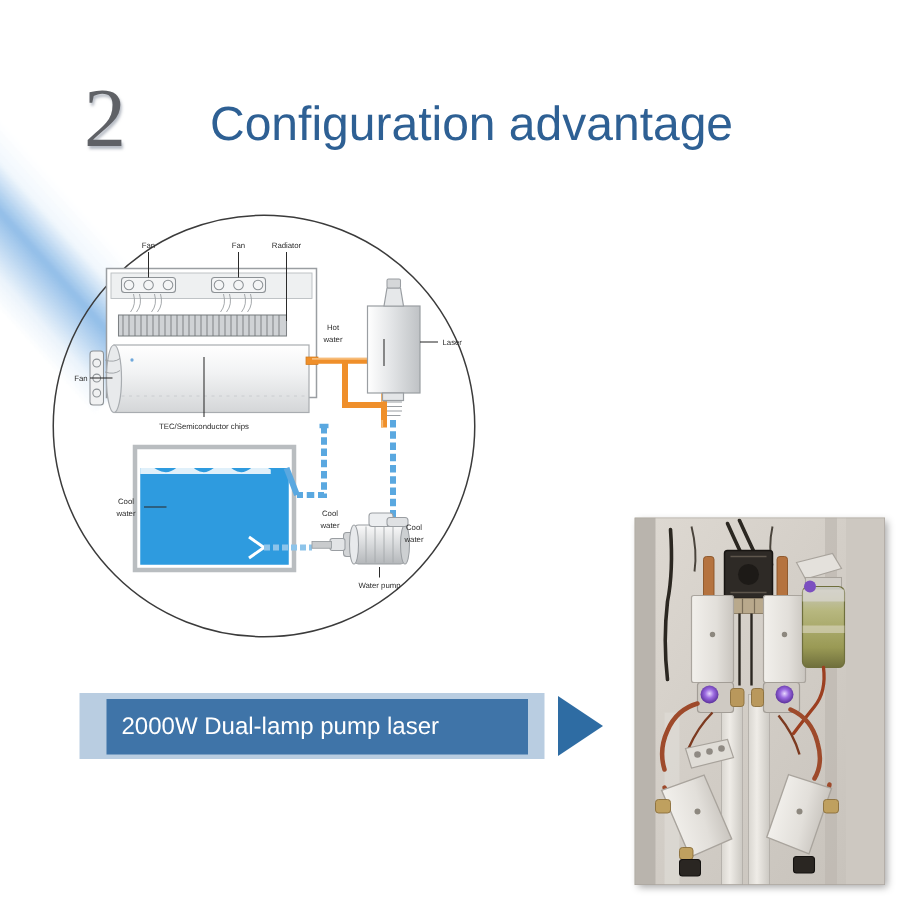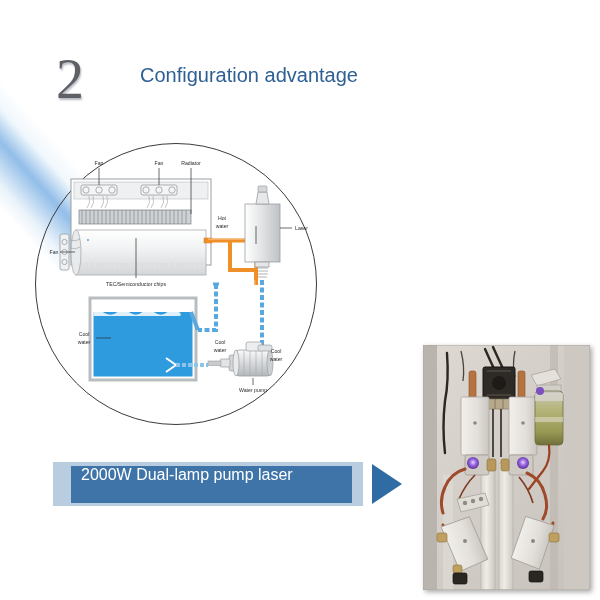--- a/index.html
+++ b/index.html
@@ -45,21 +45,21 @@
     font-weight: 400;
     color: #5f6166;
     font-family: "Liberation Serif", serif;
     text-shadow: 1px 2px 2px rgba(120,130,145,0.55);
     letter-spacing: -1px;
   }
   .slide-title {
     position: absolute;
     left: 140px;
     top: 64px;
-    font-size: 20px;
+    font-size: 32px;
     color: #2e6094;
     letter-spacing: 0px;
     white-space: nowrap;
   }
 
   
   .big-circle {
     position: absolute;
     left: 35px;
     top: 143px;
@@ -111,20 +111,21 @@
     background: #b9cde1;
   }
   .banner-inner {
     position: absolute;
     left: 71px;
     top: 466px;
     width: 281px;
     height: 37px;
     background: #3f74a8;
     display: flex;
+    align-items: center;
   }
   .banner-text {
     color: #ffffff;
     font-size: 16px;
     margin-left: 10px;
     white-space: nowrap;
   }
   .banner-arrow {
     position: absolute;
     left: 372px;

